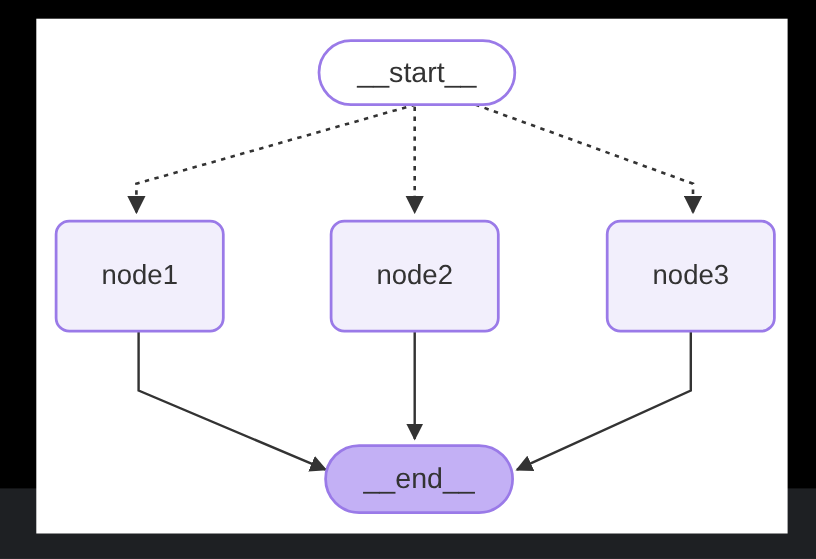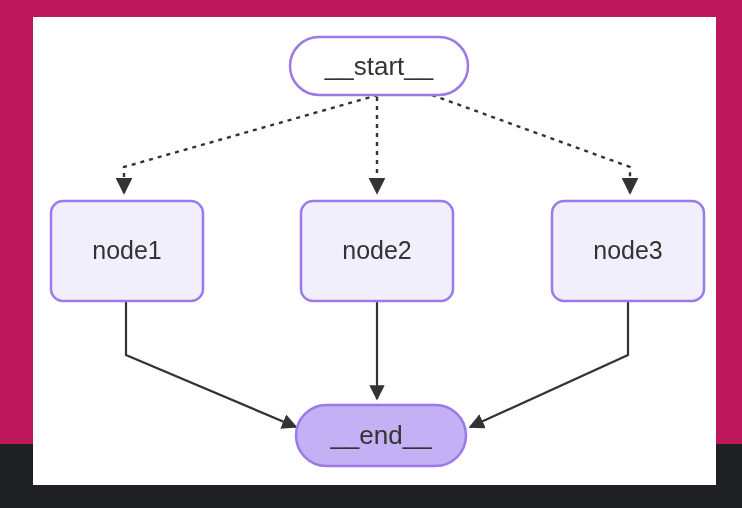--- a/index.html
+++ b/index.html
@@ -10,21 +10,21 @@
     height: 508px;
     overflow: hidden;
   }
   body {
     font-family: "Liberation Sans", sans-serif;
   }
   #screenshot {
     position: relative;
     width: 742px;
     height: 444px;
-    background: #be185d;
+    background: #000000;
   }
   #canvas {
     position: absolute;
     left: 33px;
     top: 17px;
     width: 683px;
     height: 468px;
     background: #ffffff;
   }
   #graph-svg {

